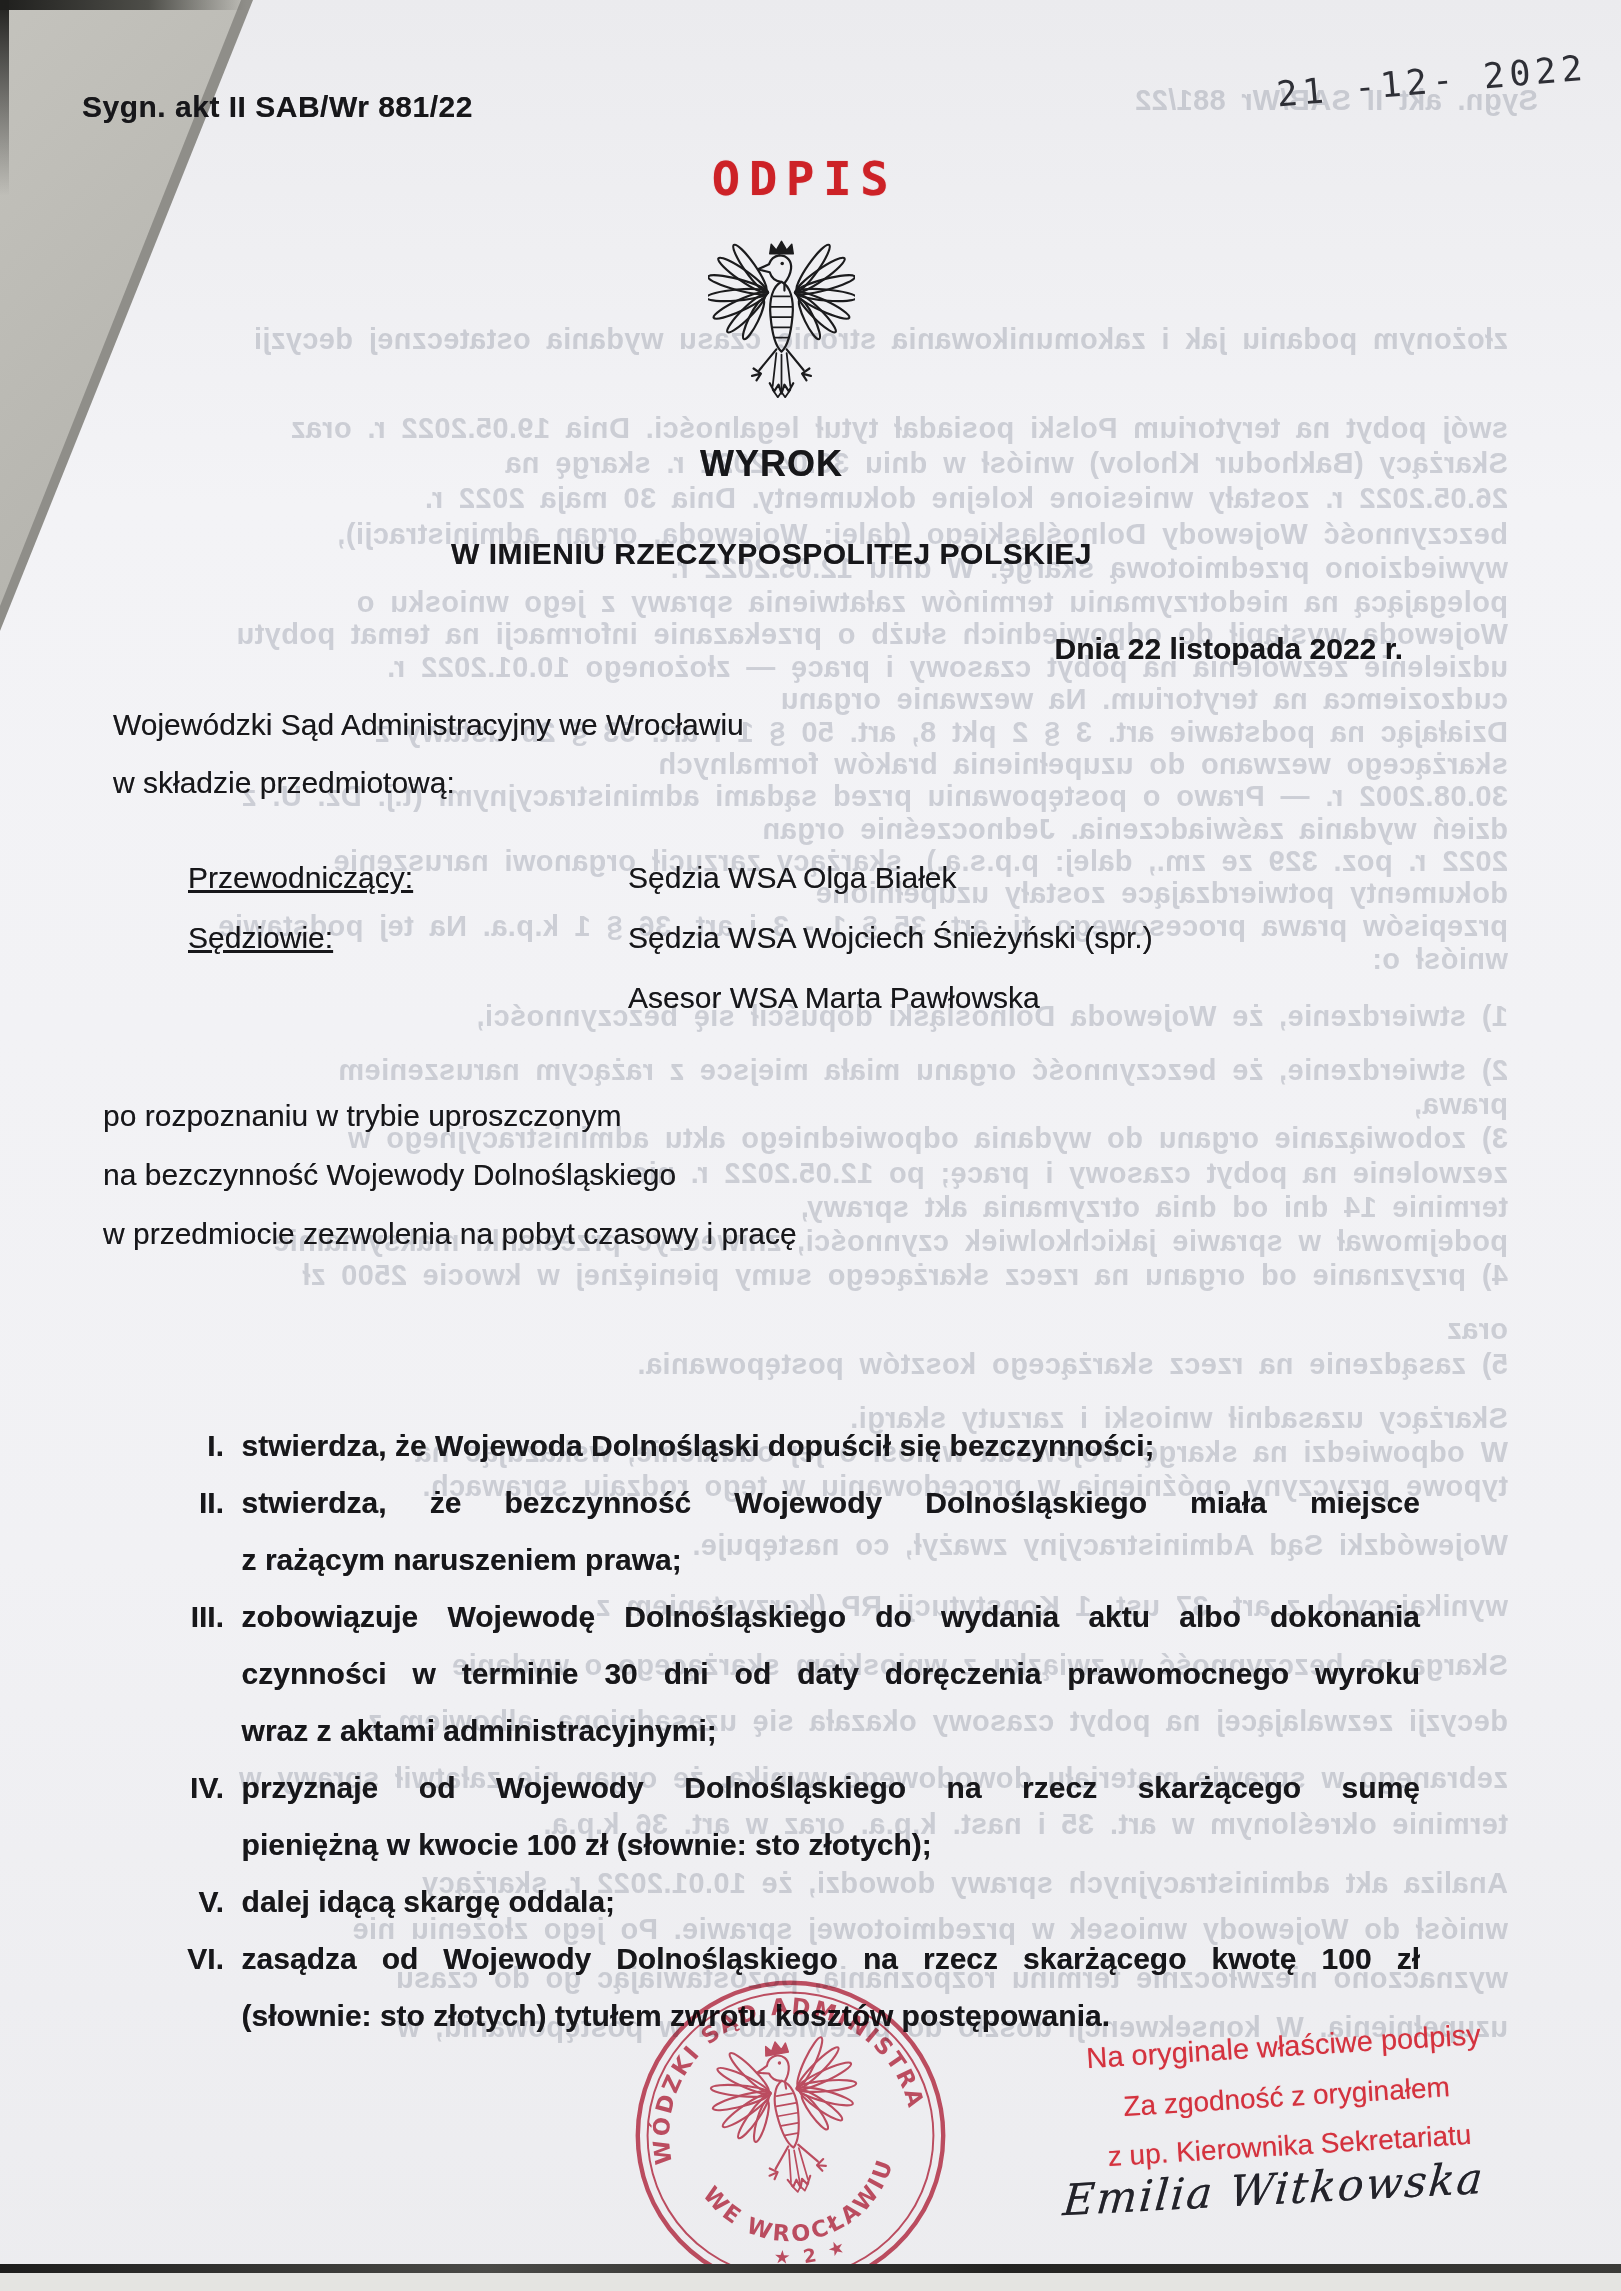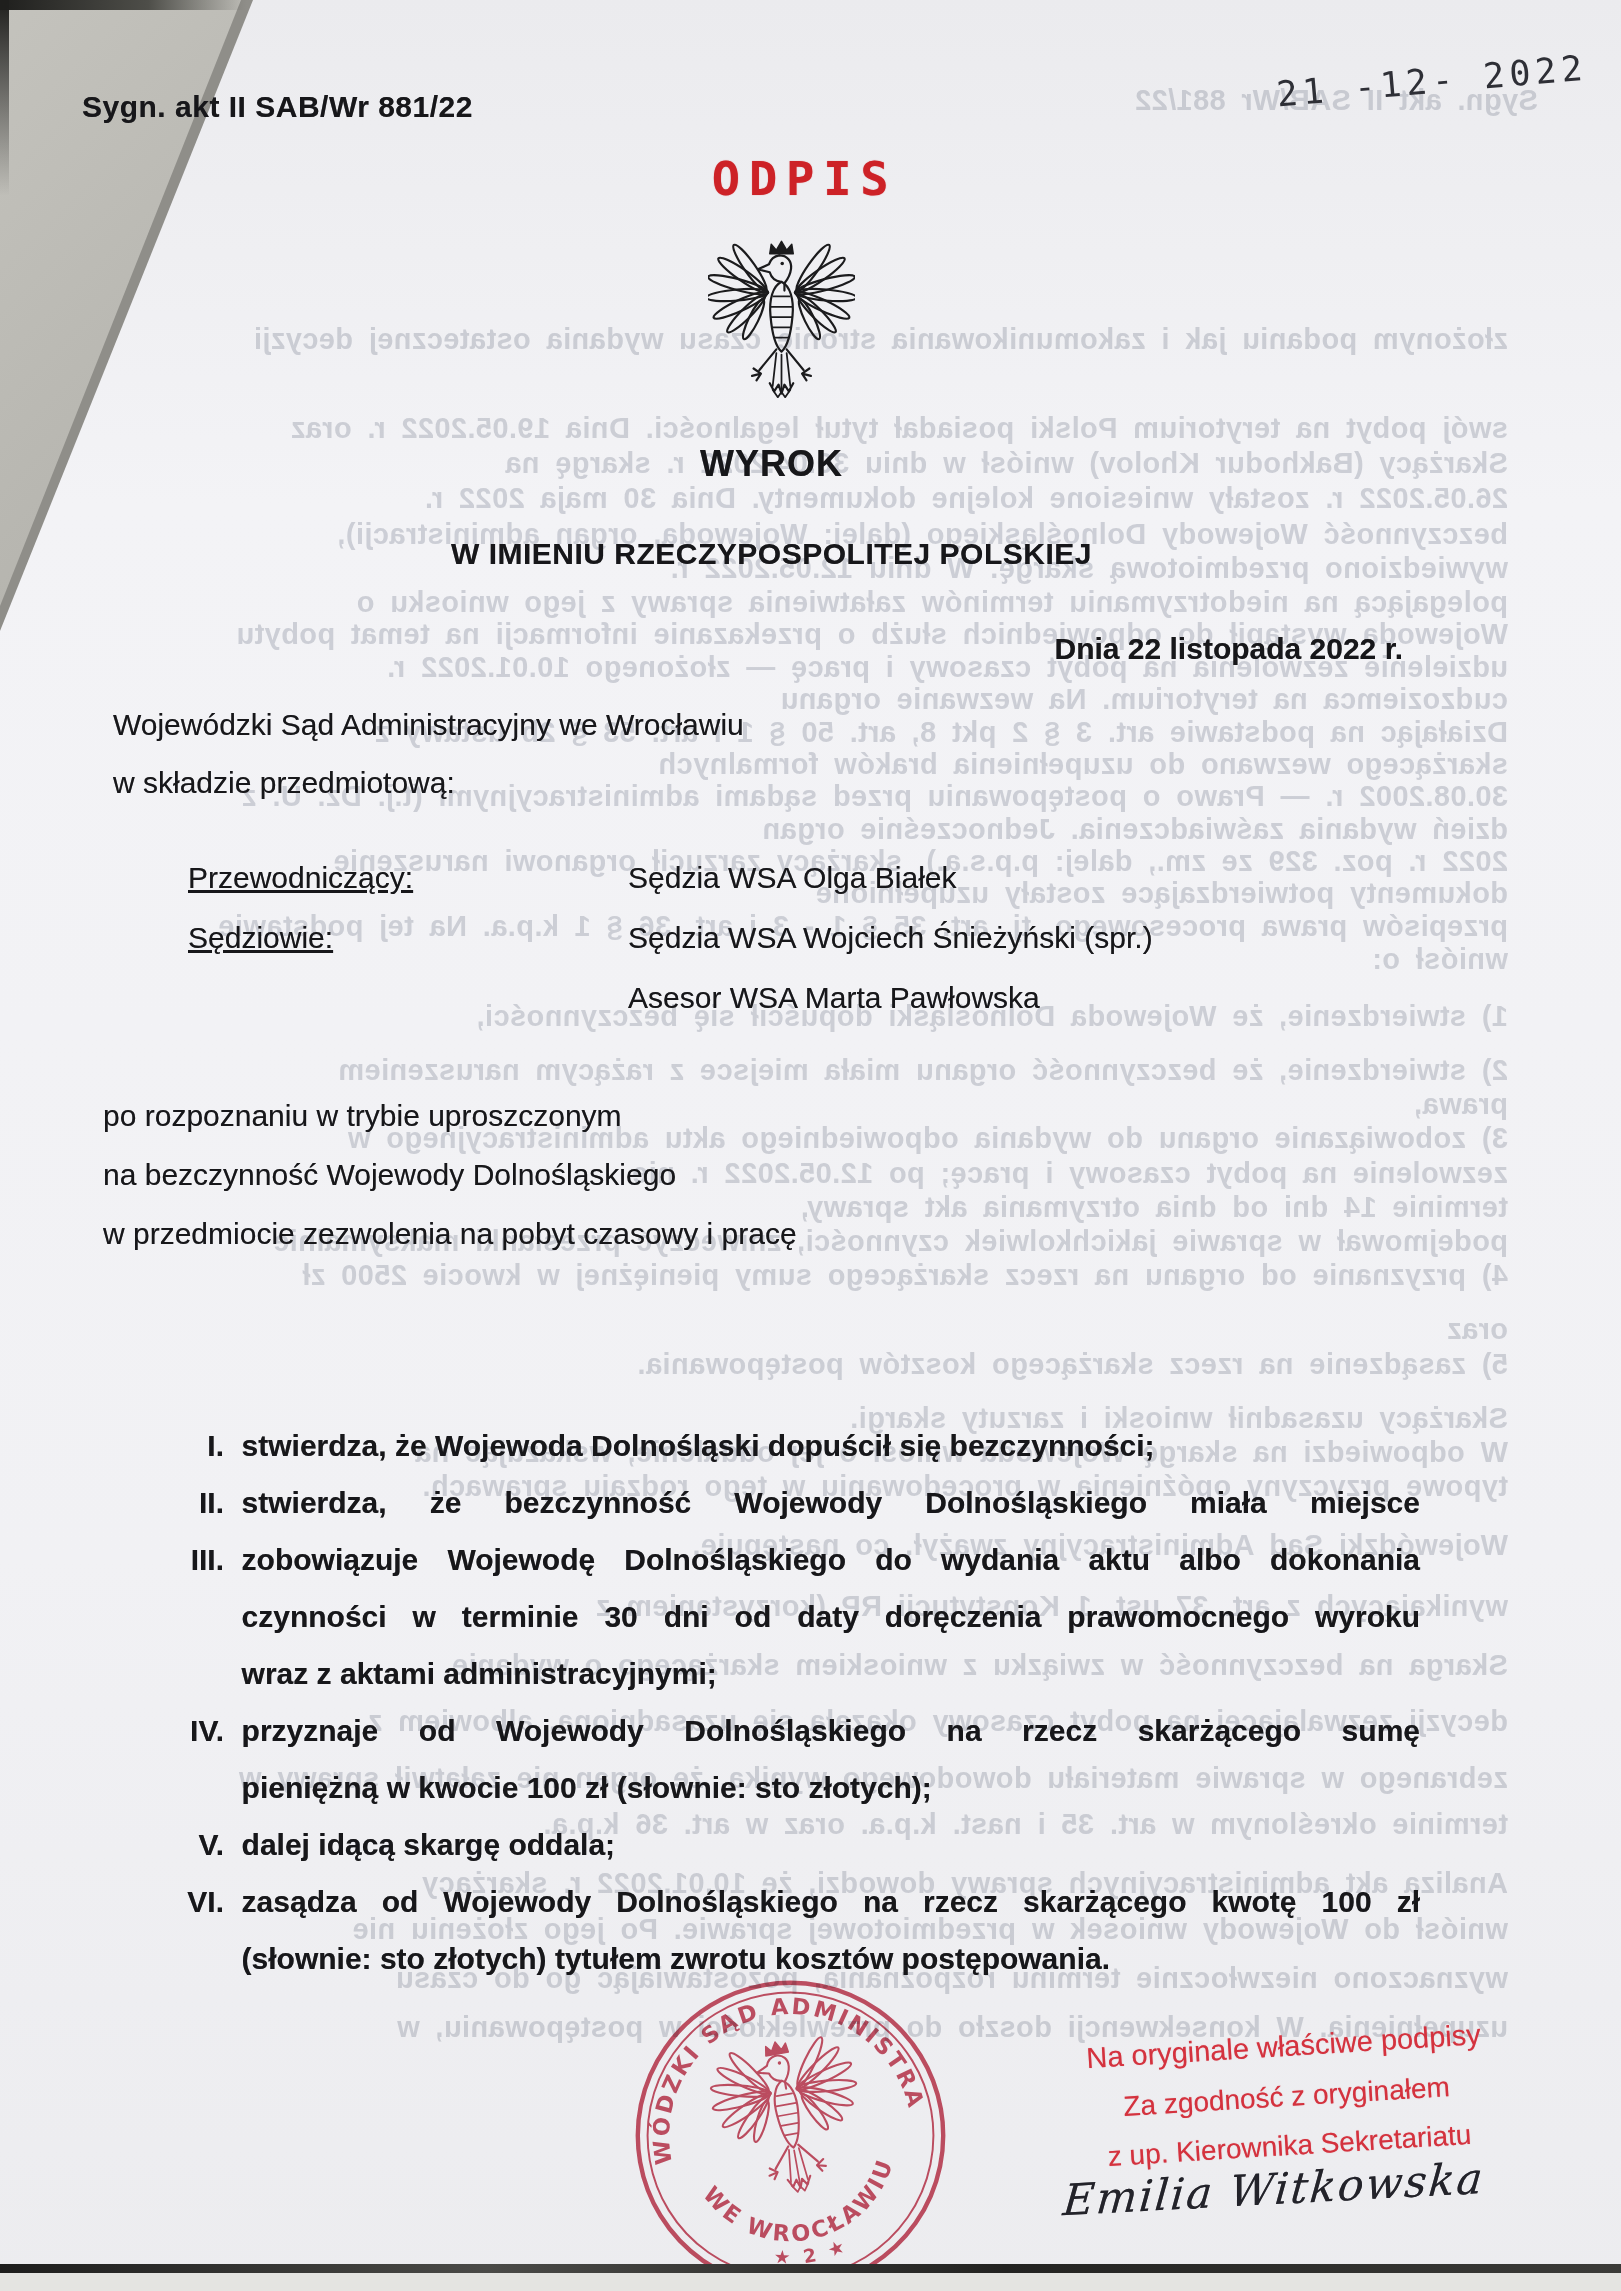--- a/index.html
+++ b/index.html
@@ -184,20 +184,21 @@
       <div class="ritem">
           <div class="rnum">I.</div>
           <div class="rlines">
             <div class="rline last">stwierdza, że Wojewoda Dolnośląski dopuścił się bezczynności;</div>
           </div>
         </div>
         <div class="ritem">
           <div class="rnum">II.</div>
           <div class="rlines">
             <div class="rline">stwierdza, że bezczynność Wojewody Dolnośląskiego miała miejsce</div>
+            <div class="rline last">z rażącym naruszeniem prawa;</div>
           </div>
         </div>
         <div class="ritem">
           <div class="rnum">III.</div>
           <div class="rlines">
             <div class="rline">zobowiązuje Wojewodę Dolnośląskiego do wydania aktu albo dokonania</div>
             <div class="rline">czynności w terminie 30 dni od daty doręczenia prawomocnego wyroku</div>
             <div class="rline last">wraz z aktami administracyjnymi;</div>
           </div>
         </div>

